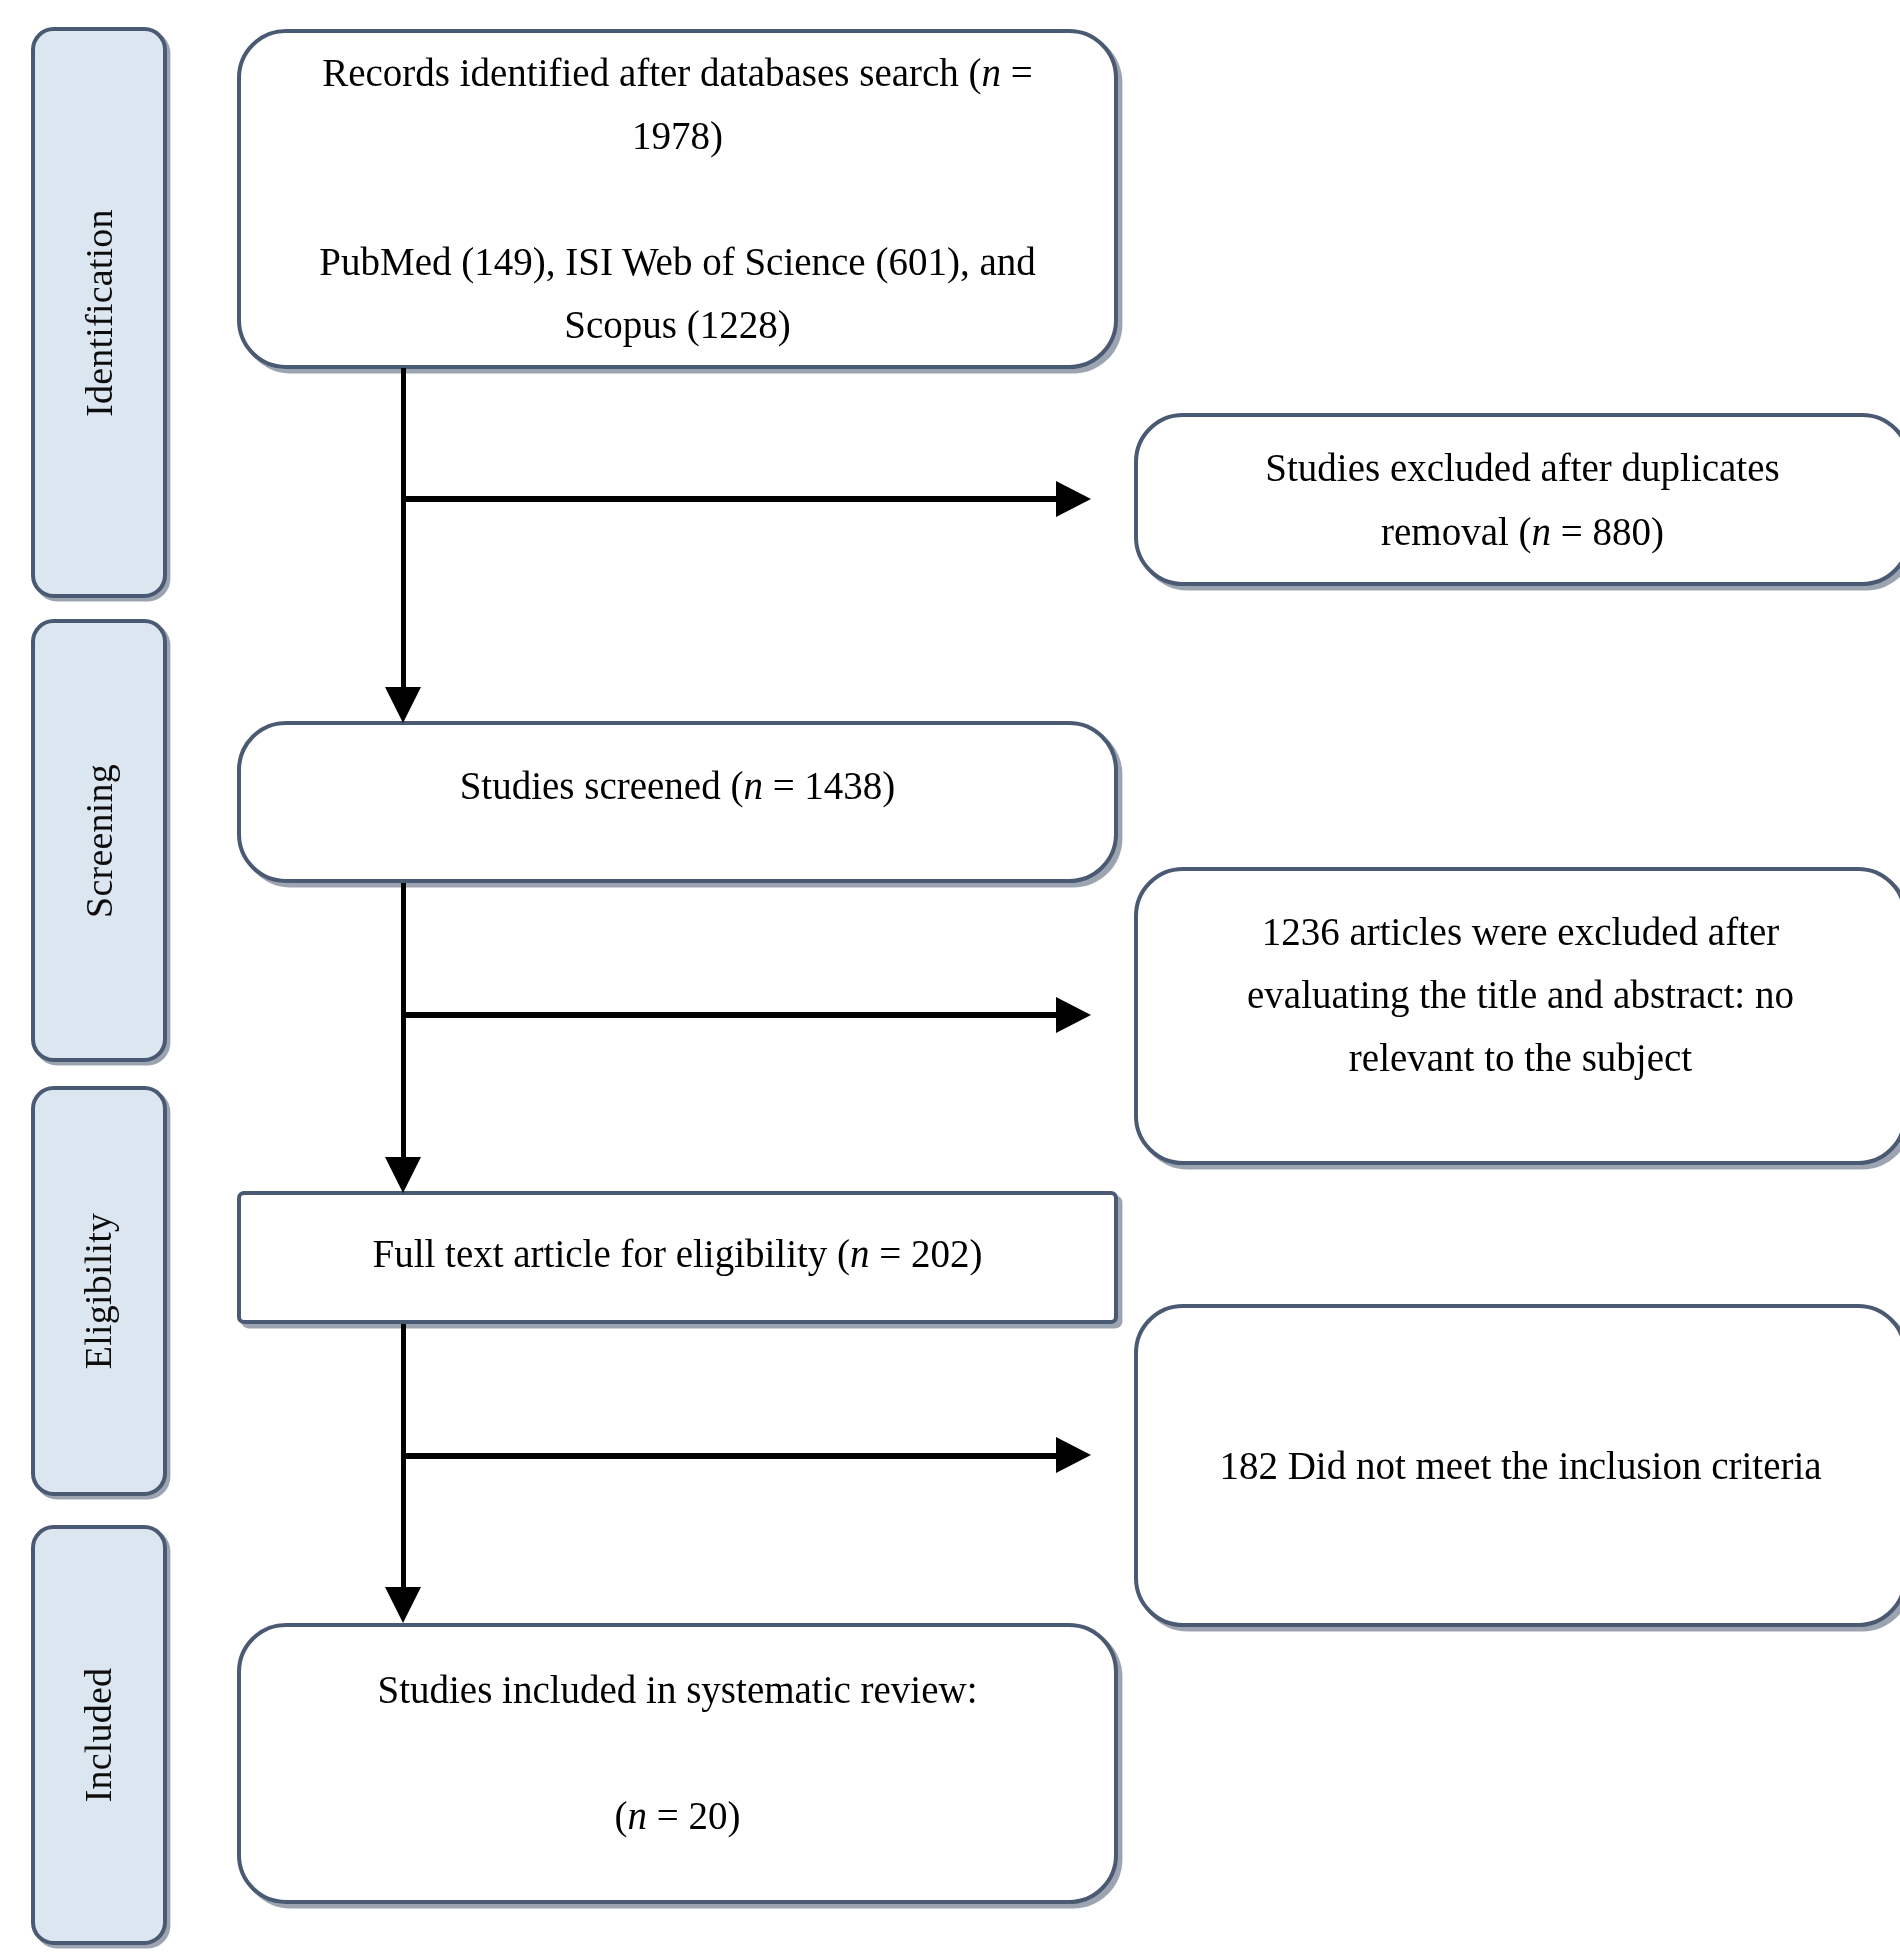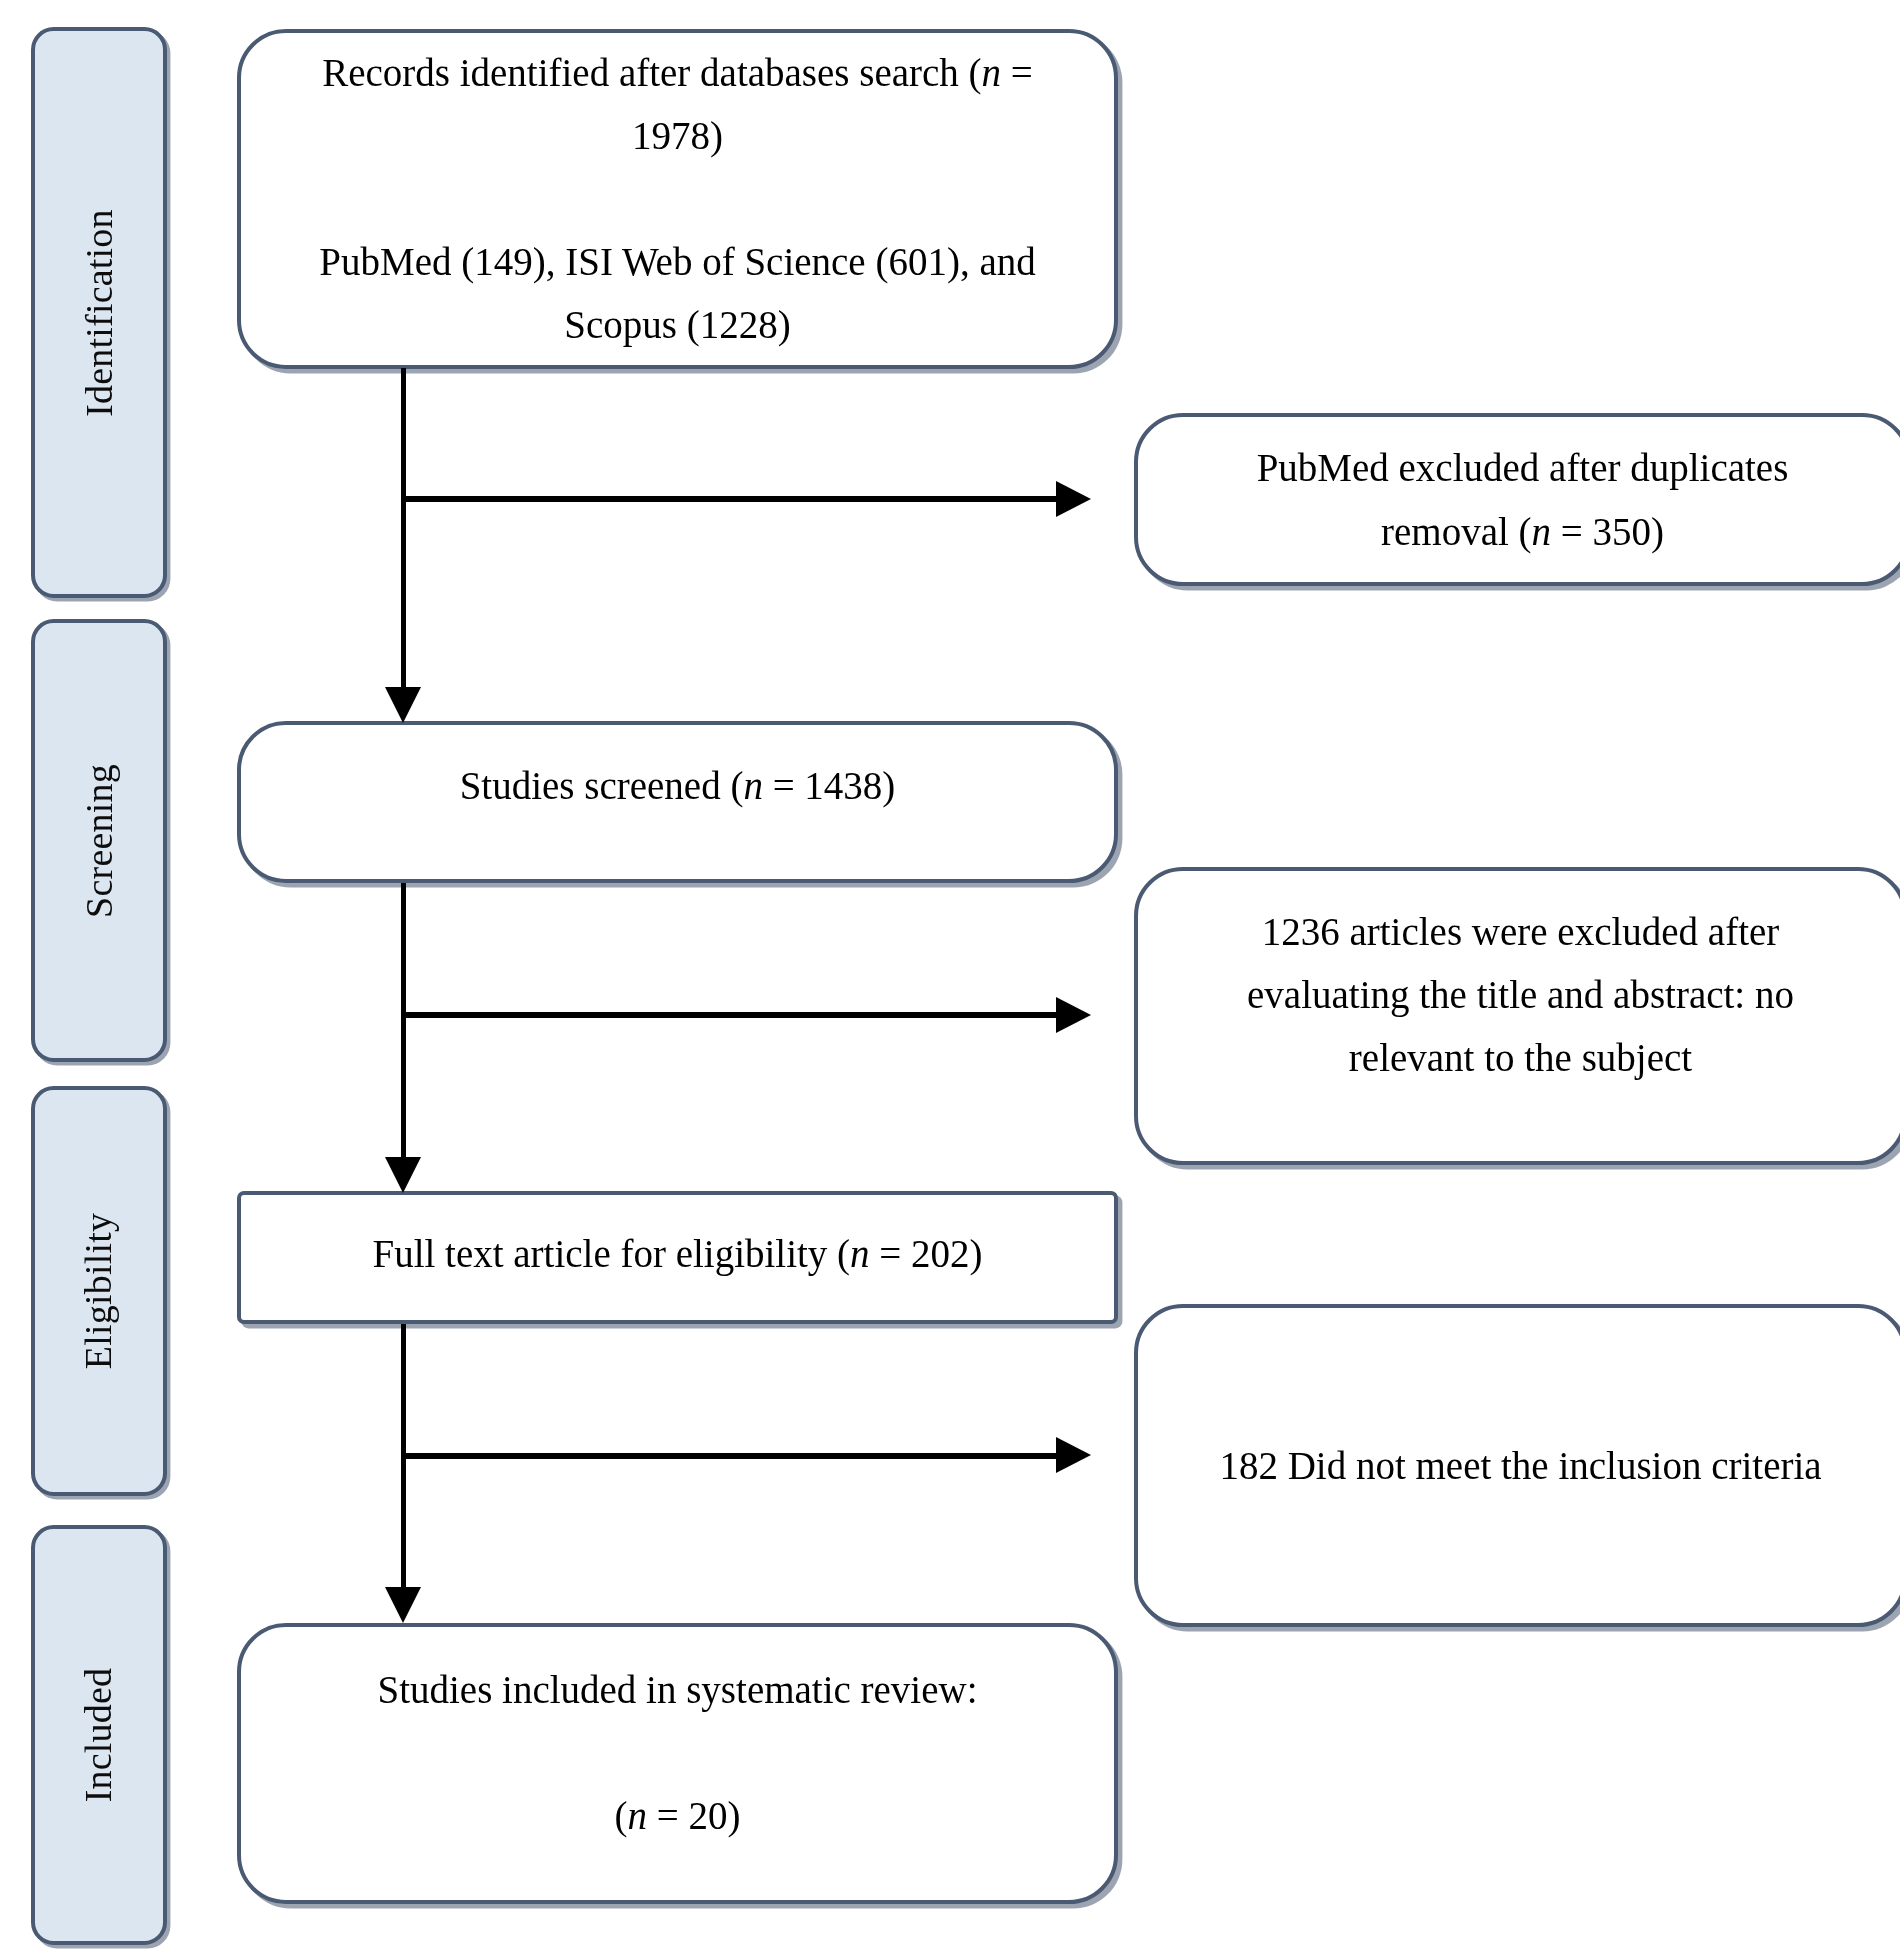--- a/index.html
+++ b/index.html
@@ -138,23 +138,23 @@
   <div class="flow-box v-top" style="left:194px; top:1623px; width:881px; height:281px;">
     <div class="flow-text" style="padding-top:30.5px;">
       <span>Studies included in systematic review:</span>
       <br><br>
       <span>(</span><em>n</em><span> = 20)</span>
     </div>
   </div>
 
   <div class="flow-box v-mid" style="left:1091px; top:413px; width:777px; height:173px;">
     <div class="flow-text">
-      <span>PubMed excluded after duplicates</span>
+      <span>Studies excluded after duplicates</span>
       <br>
-      <span>removal (</span><em>n</em><span> = 350)</span>
+      <span>removal (</span><em>n</em><span> = 880)</span>
     </div>
   </div>
 
   <div class="flow-box v-top" style="left:1091px; top:867px; width:773px; height:298px;">
     <div class="flow-text" style="padding-top:28.6px;">
       <span>1236 articles were excluded after</span>
       <br>
       <span>evaluating the title and abstract: no</span>
       <br>
       <span>relevant to the subject</span>

